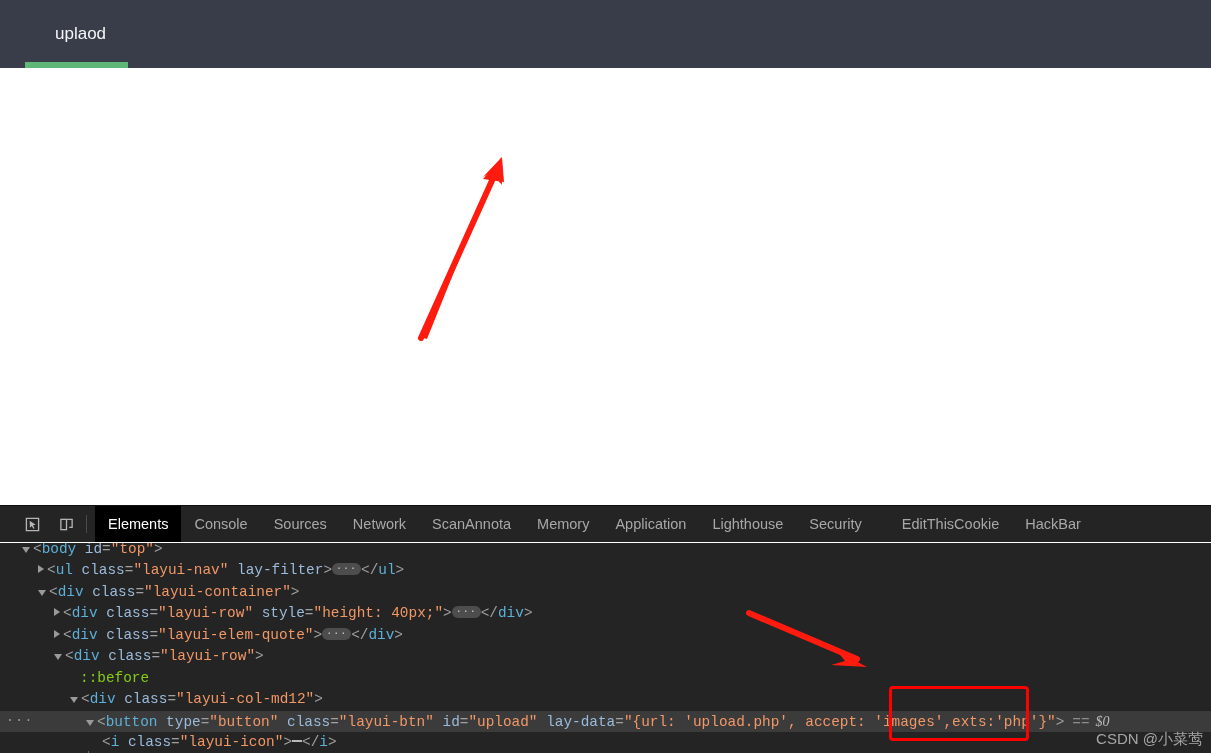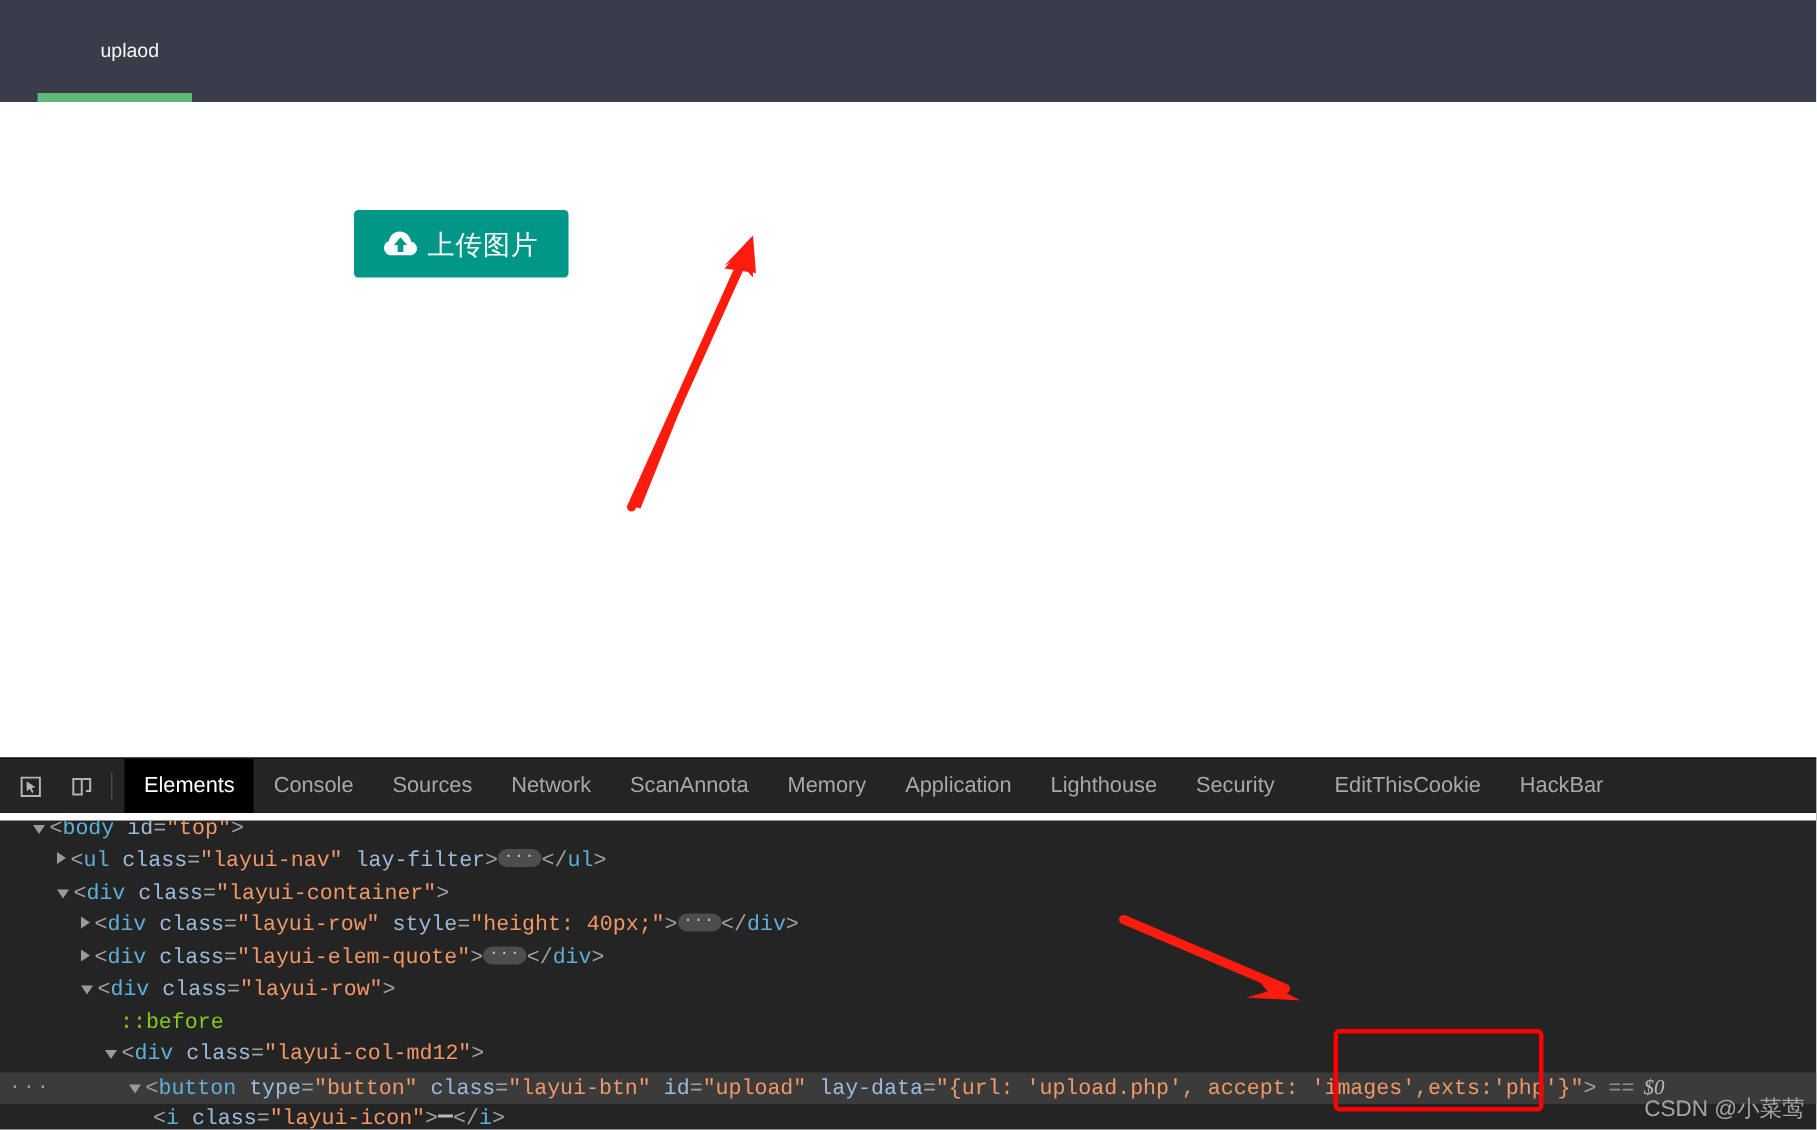--- a/index.html
+++ b/index.html
@@ -28,28 +28,28 @@
   
   .layui-nav {
     position: absolute;
     left: 0; top: 0;
     width: 1211px;
     height: 68px;
     background: #393D49;
   }
   .nav-item {
     position: absolute;
-    left: 42px;
+    left: 30px;
     top: 0;
     height: 68px;
     line-height: 68px;
     padding: 0 25px;
     box-sizing: border-box;
     color: rgba(255,255,255,0.95);
-    font-size: 13px;
+    font-size: 17px;
     cursor: pointer;
     white-space: nowrap;
   }
   .nav-underline {
     position: absolute;
     left: 25px;
     top: 62px;
     width: 103px;
     height: 6px;
     background: #5FB878;
@@ -119,22 +119,23 @@
     border-top: 1px solid #0f0f0f;
     overflow: hidden;
     font-family: "Liberation Mono", monospace;
   }
   .dt-toolbar {
     position: relative;
     height: 36px;
     background: #242424;
     display: flex;
     align-items: center;
-    border-bottom: 5px solid #ffffff;
+    border-bottom: 1px solid #ffffff;
     overflow: hidden;
+    padding-left: 12px;
   }
   .dt-icon-btn {
     width: 28px; height: 26px;
     margin-left: 6px;
     display: flex; align-items: center; justify-content: center;
     cursor: pointer;
     border-radius: 2px;
   }
   .dt-sep {
     width: 1px; height: 18px;
@@ -282,32 +283,20 @@
 
   <div class="layui-nav">
     <div class="nav-item">uplaod</div>
     <div class="nav-underline"></div>
   </div>
 
   <div class="layui-container">
     <div class="spacer-row"></div>
 
 
-    <div class="btn-row">
-      <button class="layui-btn">
-        <span class="layui-icon-cloud">
-          <svg width="22" height="17" viewBox="0 0 22 17" xmlns="http://www.w3.org/2000/svg">
-            <path d="M4.6 16.2h12.9c2.5 0 4.5-2 4.5-4.5 0-2.3-1.7-4.2-3.9-4.5C17.6 3.3 14.4.4 10.6.4 6.9.4 3.8 3.1 3.3 6.7 1.4 7.3 0 9.1 0 11.2c0 2.7 2.1 5 4.6 5z" fill="#ffffff"></path>
-            <path d="M11 4.2l4.4 5.1h-8.8z" fill="#009688"></path>
-            <rect x="9.1" y="8.6" width="3.8" height="5.4" fill="#009688"></rect>
-          </svg>
-        </span>
-        <span>上传图片</span>
-      </button>
-    </div>
   </div>
 
   <svg class="annot-arrow" id="arrow-page" width="120" height="190" viewBox="0 0 120 190">
     <path d="M15,182 L92,14 L78,22 L96,3 L97,30 L88,20 L22,184 Z" fill="#FF1B0E"></path>
     <path d="M16,183 L94,10" stroke="#FF1B0E" stroke-width="6" stroke-linecap="round"></path>
     <path d="M97,2 L78,24 L99,27 Z" fill="#FF1B0E"></path>
   </svg>
 </div>
 
 <div id="devtools">

